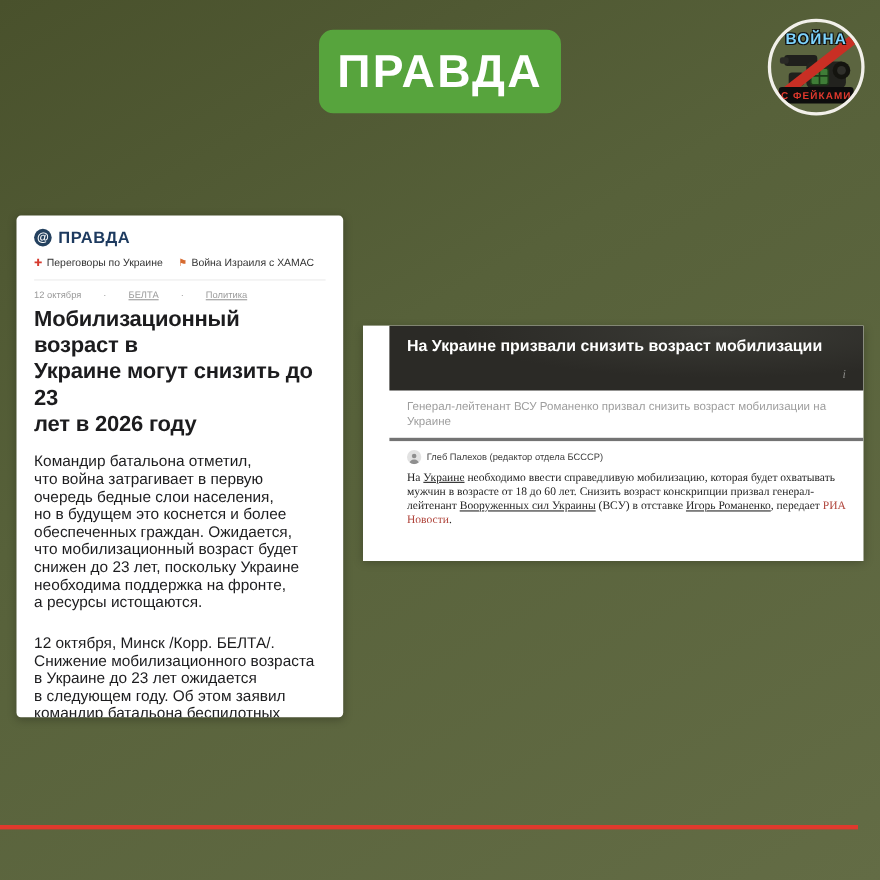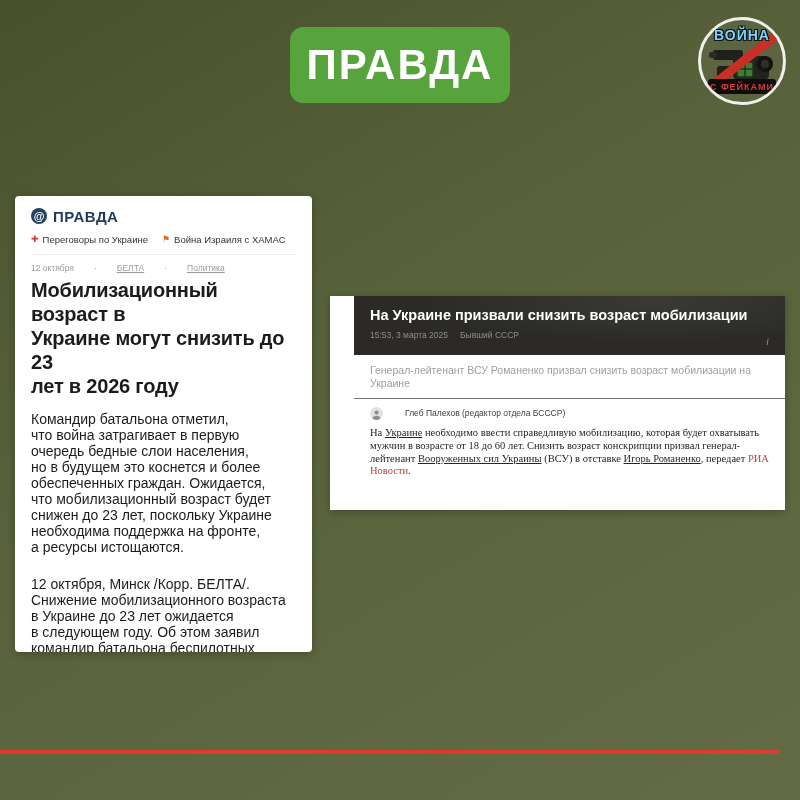--- a/index.html
+++ b/index.html
@@ -47,23 +47,23 @@
 
   
   .card-right{position:absolute;left:330px;top:296px;width:455px;height:214px;background:#fff;
     box-shadow:0 2px 8px rgba(0,0,0,.25);box-sizing:border-box;overflow:hidden;padding-left:24px;}
   .rc-head{background:radial-gradient(ellipse at 70% 10%,#3a3a35 0%,#2b2a26 55%);height:59px;
     box-sizing:border-box;padding:11px 16px 0 16px;position:relative;}
   .rc-title{color:#fff;font-weight:bold;font-size:14.5px;line-height:17px;}
   .rc-meta{margin-top:6px;font-size:8.5px;color:#8d8d8a;display:flex;gap:12px;}
   .rc-info{position:absolute;right:16px;bottom:8px;color:#8d8d8a;font-size:11px;
     font-family:"Liberation Serif",serif;font-style:italic;}
-  .rc-sub{padding:9px 16px 8px 16px;border-bottom:1px solid #737373;
+  .rc-sub{padding:9px 16px 8px 16px;border-bottom:3px solid #737373;
     font-size:10.5px;color:#9e9e9e;line-height:13px;}
-  .rc-author{display:flex;align-items:center;gap:22px;padding:6px 16px 4px 16px;height:16px;text-align:center;}
+  .rc-author{display:flex;align-items:center;gap:5px;padding:6px 16px 4px 16px;height:16px;text-align:center;}
   .rc-author .avatar{width:13px;height:13px;border-radius:50%;background:#e2e2e2;
     display:flex;align-items:flex-end;justify-content:center;overflow:hidden;}
   .rc-author span.aname{font-size:8.5px;color:#3c3c3c;}
   .rc-body{padding:2px 16px 12px 16px;font-family:"Liberation Serif","DejaVu Serif",serif;
     font-size:10.5px;line-height:12.8px;color:#262626;}
   .rc-body p{margin:0 0 8px 0;}
   .rc-body p:last-child{margin-bottom:0;}
   .lnk{text-decoration:underline;color:#262626;cursor:pointer;}
   .lnk-red{color:#b0453c;cursor:pointer;}
 
@@ -147,24 +147,20 @@
 в следующем году. Об этом заявил
 командир батальона беспилотных
 систем 29-й зенитно-ракетной бригады
 ВСУ с позывным «Хам», сообщает РИА
 Новости.</p>
   </article>
 
   <article class="card-right">
     <div class="rc-head">
       <div class="rc-title">На Украине призвали снизить возраст мобилизации</div>
-      <div class="rc-meta">
-        <span>15:53, 3 марта 2025</span>
-        <span>Бывший СССР</span>
-      </div>
       <span class="rc-info">i</span>
     </div>
     <div class="rc-sub">Генерал-лейтенант ВСУ Романенко призвал снизить возраст мобилизации на Украине</div>
     <div class="rc-author">
       <span class="avatar">
         <svg width="11" height="11" viewBox="0 0 11 11">
           <circle cx="5.5" cy="3.6" r="2.1" fill="#8f8f8f"></circle>
           <path d="M0.8 11 a4.7 4.2 0 0 1 9.4 0 Z" fill="#8f8f8f"></path>
         </svg>
       </span>

